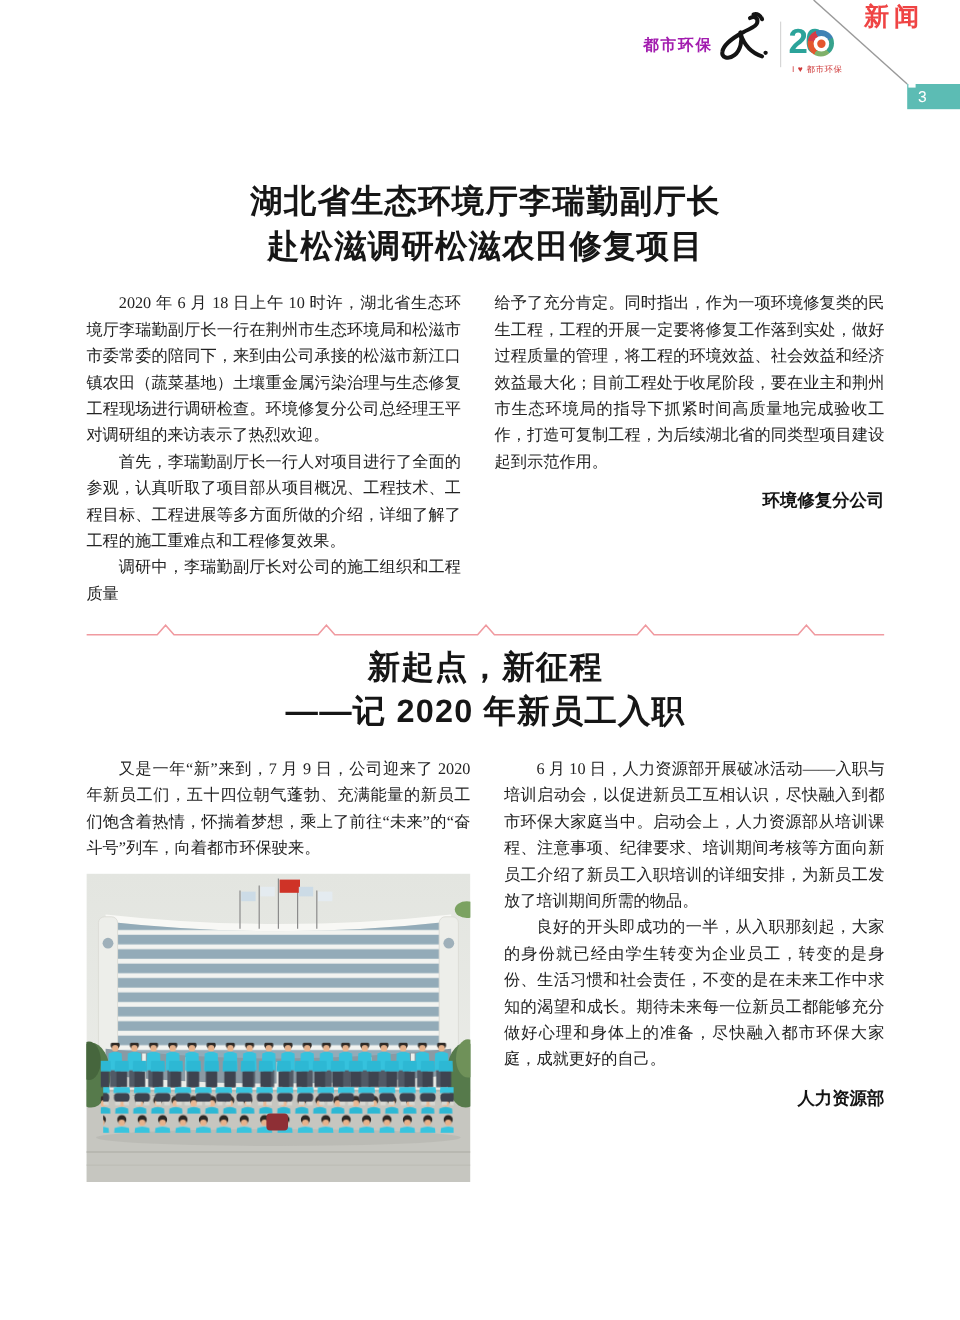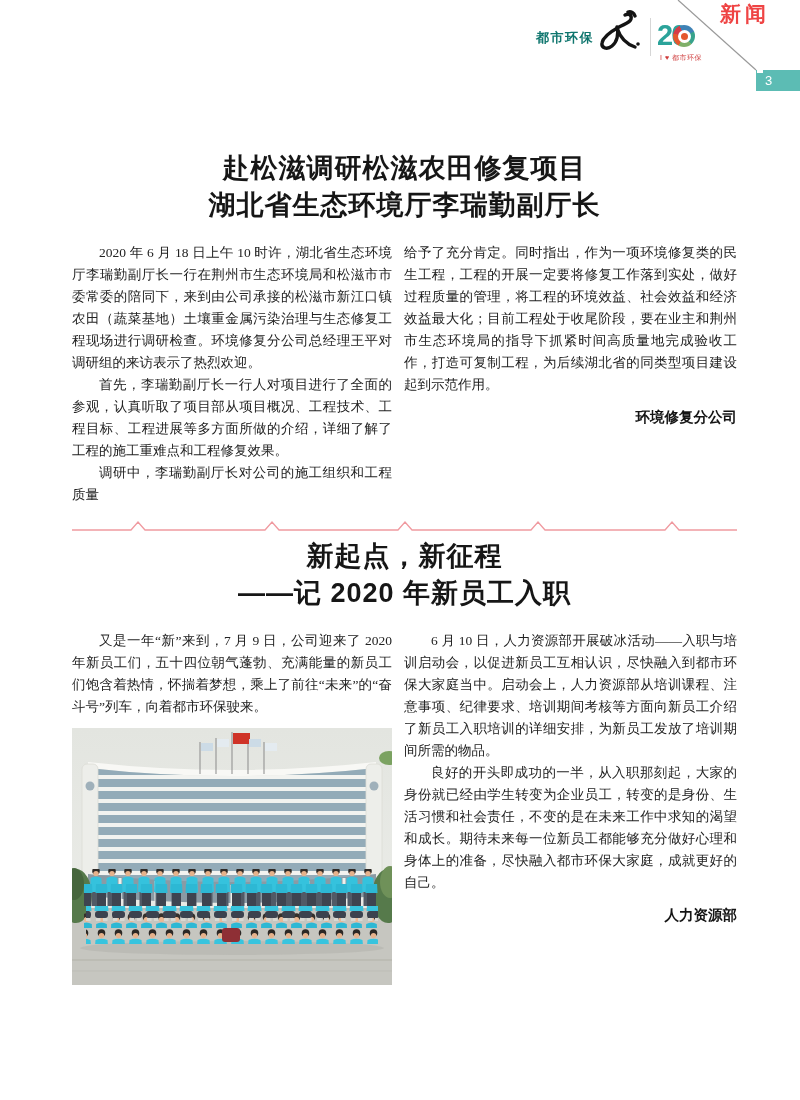--- a/index.html
+++ b/index.html
@@ -1,21 +1,21 @@
 <!DOCTYPE html>
 <html><head>
 <meta charset="utf-8">
 <style>
   html,body{margin:0;padding:0;background:#ffffff;}
   .page{position:relative;width:800px;height:1100px;background:#ffffff;overflow:hidden;
         font-family:"Liberation Sans",sans-serif;color:#1c1c1c;}
 
   
   .hdr-brand{position:absolute;left:536px;top:29px;font-size:13px;font-weight:600;
-             letter-spacing:1.5px;color:#0f766e;}
+             letter-spacing:1.5px;color:#a21caf;}
   .hdr-mark{position:absolute;left:594px;top:10px;}
   .hdr-sep{position:absolute;left:650px;top:18px;height:38px;border-left:1px solid #d6d6d6;}
   .hdr-anno{position:absolute;left:657px;top:19px;width:50px;height:34px;}
   .anno-num{position:relative;display:inline-block;font-weight:800;font-size:29px;line-height:32px;
             letter-spacing:-2px;color:#2ba39a;font-family:"Liberation Sans",sans-serif;}
   .ring{position:absolute;left:657px;top:25px;width:22px;height:22px;border-radius:50%;
         background:conic-gradient(from 210deg,#e4572e 0 20%,#d63b47 20% 35%,#3f82b5 35% 60%,
                    #37a28c 60% 80%,#7fb069 80% 100%);transform:translateX(16px);}
   .ring::before{content:"";position:absolute;left:4.5px;top:4.5px;width:13px;height:13px;
         border-radius:50%;background:#ffffff;}
@@ -27,21 +27,21 @@
   .hdr-news{position:absolute;left:720px;top:0;font-size:21px;font-weight:bold;
             letter-spacing:4px;color:#ef4444;}
   .page-tab{position:absolute;left:756px;top:70px;width:44px;height:21px;background:#5cbcb4;}
   .page-tab .num{display:block;padding-left:9px;font-size:13px;line-height:21px;color:#ffffff;}
   .tab-notch{position:absolute;left:1px;top:-3px;width:6px;height:6px;background:#ffffff;}
 
   
   .content{position:absolute;left:72px;top:150px;width:665px;}
   .article-title{margin:0;font-size:27px;line-height:37px;font-weight:bold;text-align:center;
                  color:#161616;letter-spacing:1px;font-family:"Liberation Sans",sans-serif;}
-  .cols{display:flex;gap:12px;margin-top:18px;}
+  .cols{display:flex;gap:28px;margin-top:18px;}
   .col-l{width:320px;}
   .col-r{width:333px;}
   p.body{margin:0;font-size:13.5px;line-height:22px;text-align:justify;color:#222222;
          font-family:"Liberation Serif",serif;}
   p.indent{text-indent:2em;}
   .byline{margin-top:12px;font-size:14.5px;font-weight:bold;text-align:right;color:#141414;
           font-family:"Liberation Sans",sans-serif;}
   .divider-wrap{margin:12px 0 8px 0;height:12px;}
   .photo{display:block;margin-top:10px;}
 </style>
@@ -79,22 +79,22 @@
     <div class="page-tab">
       <span class="tab-notch"></span>
       <span class="num">3</span>
     </div>
   </div>
 
   <div class="content">
 
     <section>
       <h1 class="article-title">
+        <div>湖北省生态环境厅李瑞勤副厅长</div>
         <div>赴松滋调研松滋农田修复项目</div>
-        <div>湖北省生态环境厅李瑞勤副厅长</div>
       </h1>
       <div class="cols">
         <div class="col-l">
           <p class="body indent">2020 年 6 月 18 日上午 10 时许，湖北省生态环境厅李瑞勤副厅长一行在荆州市生态环境局和松滋市市委常委的陪同下，来到由公司承接的松滋市新江口镇农田（蔬菜基地）土壤重金属污染治理与生态修复工程现场进行调研检查。环境修复分公司总经理王平对调研组的来访表示了热烈欢迎。</p>
           <p class="body indent">首先，李瑞勤副厅长一行人对项目进行了全面的参观，认真听取了项目部从项目概况、工程技术、工程目标、工程进展等多方面所做的介绍，详细了解了工程的施工重难点和工程修复效果。</p>
           <p class="body indent">调研中，李瑞勤副厅长对公司的施工组织和工程质量</p>
         </div>
         <div class="col-r">
           <p class="body">给予了充分肯定。同时指出，作为一项环境修复类的民生工程，工程的开展一定要将修复工作落到实处，做好过程质量的管理，将工程的环境效益、社会效益和经济效益最大化；目前工程处于收尾阶段，要在业主和荆州市生态环境局的指导下抓紧时间高质量地完成验收工作，打造可复制工程，为后续湖北省的同类型项目建设起到示范作用。</p>
           <div class="byline">环境修复分公司</div>

